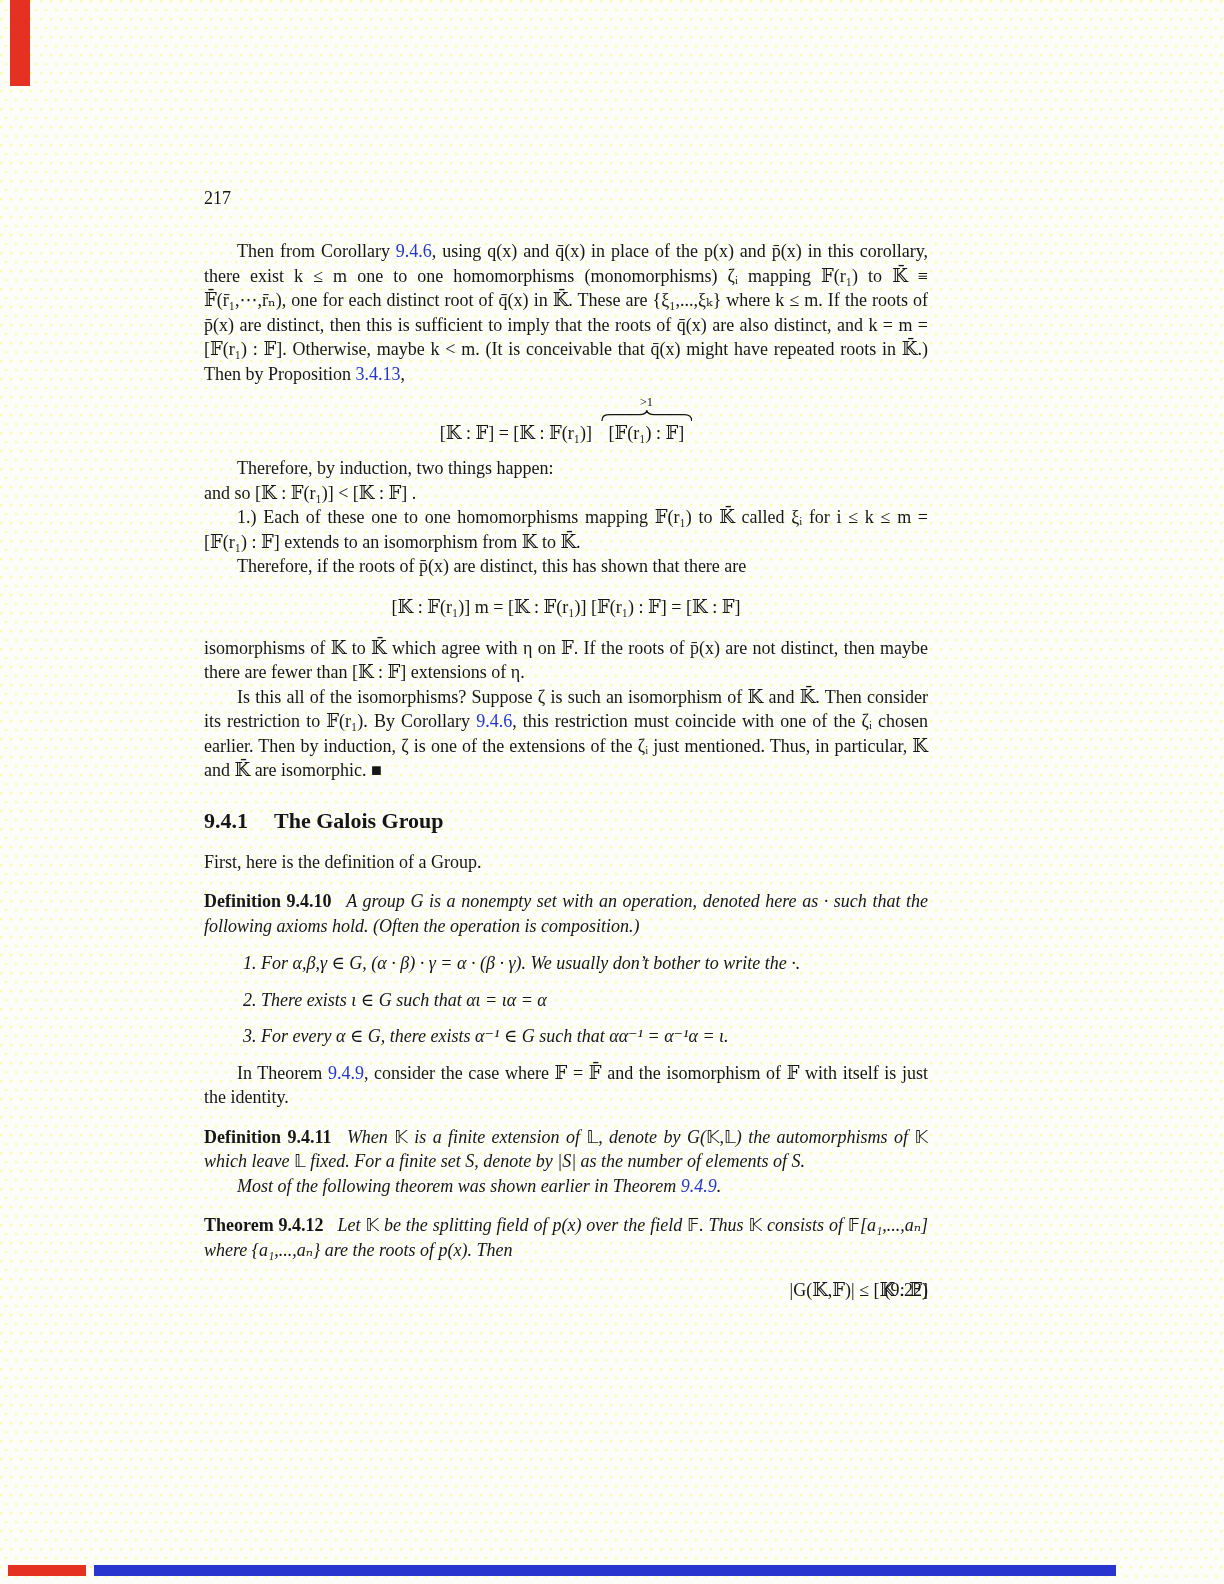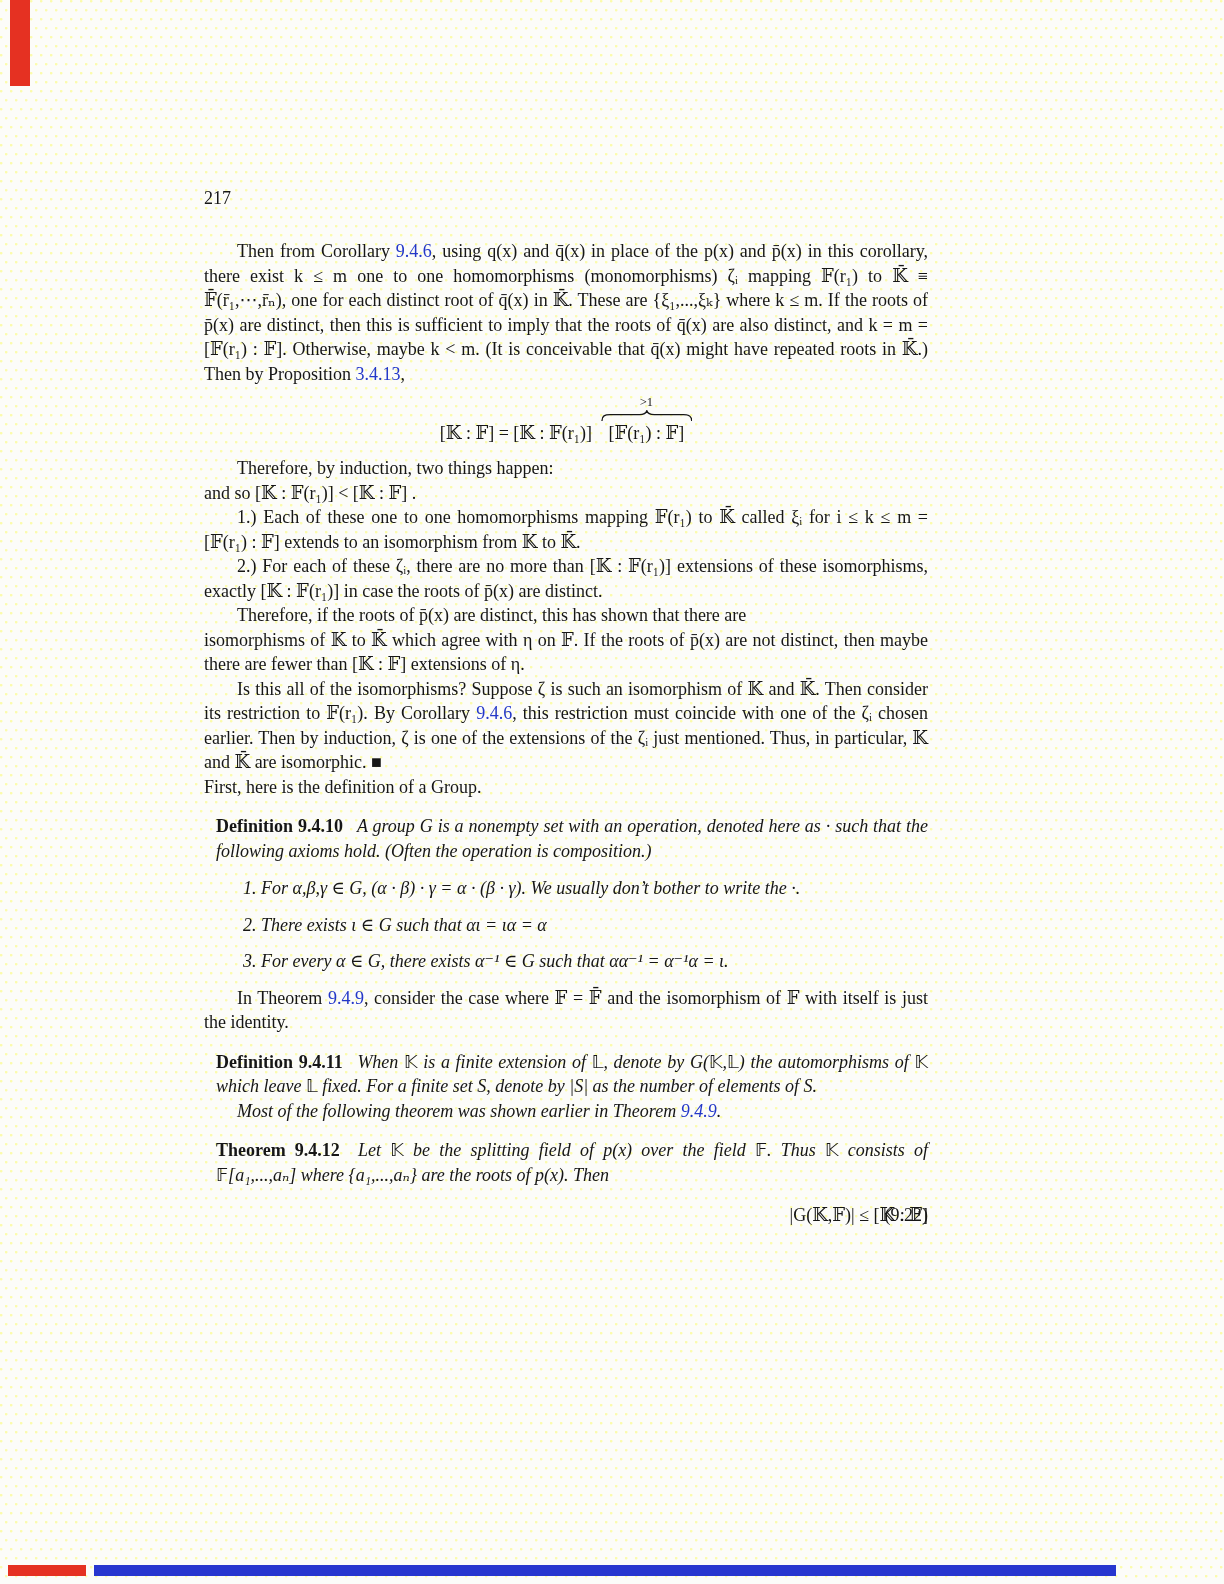--- a/index.html
+++ b/index.html
@@ -43,21 +43,21 @@
   .obgroup{display:inline-flex;flex-direction:column;align-items:center;margin-left:4px;}
   .oblabel{font-size:12.5px;line-height:13px;margin-bottom:1px;}
   .obrace{width:100%;height:11px;display:block;}
   .eq-lhs{white-space:pre;}
   .equation.tagged{position:relative;}
   .eqtag{position:absolute;right:0;bottom:0;}
   h2.subsection{
     margin:24px 0 16px 0;font-size:22px;line-height:27px;font-weight:bold;
   }
   h2.subsection .secnum{margin-right:26px;}
-  p.defpara{margin-top:15px;margin-left:12px;}
+  p.defpara{margin-top:15px;}
   p.defpara b{margin-right:9px;}
   .it,.defpara .dbody{font-style:italic;}
   .axioms{margin:13px 0 2px 0;font-size:18px;line-height:24.5px;}
   .axiom{
     font-style:italic;text-align:justify;
     padding-left:61px;text-indent:-22px;margin:12px 0;
   }
   .gap-top-6{margin-top:6px;}
   .gap-top-14{margin-top:14px;font-style:italic;}
   .gap-top-16{margin-top:16px;justify-content:flex-end;}
@@ -86,27 +86,32 @@
         <svg class="obrace" viewBox="0 0 100 12" preserveAspectRatio="none" aria-hidden="true">
           <path d="M 1 12 C 1 6.5, 4 5, 10 5 L 42 5 C 47 5, 49 4, 50 0.8 C 51 4, 53 5, 58 5 L 90 5 C 96 5, 99 6.5, 99 12" fill="none" stroke="#161616" stroke-width="1.3" vector-effect="non-scaling-stroke"></path>
         </svg>
         <span>[𝔽(r₁) : 𝔽]</span>
       </span>
     </div>
 
     <p class="body indent"><span>Therefore, by induction, two things happen:</span></p>
     <p class="body"><span>and so [𝕂 : 𝔽(r₁)] &lt; [𝕂 : 𝔽] .</span></p>
     <p class="body indent"><span>1.)  Each of these one to one homomorphisms mapping 𝔽(r₁) to 𝕂̄ called ξᵢ for i ≤ k ≤ m = [𝔽(r₁) : 𝔽] extends to an isomorphism from 𝕂 to 𝕂̄.</span></p>
-    <p class="body indent"><span>2.) For each of these ζᵢ, there are no more than [𝕂 : 𝔽(r₁)] extensions of these isomorphisms, exactly [𝕂 : 𝔽(r₁)] in case the roots of p̄(x) are distinct.</span></p>
     <p class="body indent"><span>Therefore, if the roots of p̄(x) are distinct, this has shown that there are</span></p>
 
+    <div class="equation">
+      <span>[𝕂 : 𝔽(r₁)] m = [𝕂 : 𝔽(r₁)] [𝔽(r₁) : 𝔽] = [𝕂 : 𝔽]</span>
+    </div>
 
     <p class="body"><span>isomorphisms of 𝕂 to 𝕂̄ which agree with η on 𝔽. If the roots of p̄(x) are not distinct, then maybe there are fewer than [𝕂 : 𝔽] extensions of η.</span></p>
     <p class="body indent"><span>Is this all of the isomorphisms? Suppose ζ is such an isomorphism of 𝕂 and 𝕂̄. Then consider its restriction to 𝔽(r₁). By Corollary </span><span class="lnk">9.4.6</span><span>, this restriction must coincide with one of the ζᵢ chosen earlier. Then by induction, ζ is one of the extensions of the ζᵢ just mentioned. Thus, in particular, 𝕂 and 𝕂̄ are isomorphic. ■</span></p>
 
+    <h2 class="subsection">
+      <span class="secnum">9.4.1</span><span>The Galois Group</span>
+    </h2>
 
     <p class="body"><span>First, here is the definition of a Group.</span></p>
 
     <p class="body defpara">
       <b>Definition 9.4.10</b>
       <span class="dbody">A group G is a nonempty set with an operation, denoted here as · such that the following axioms hold. (Often the operation is composition.)</span>
     </p>
 
     <div class="axioms">
         <div class="axiom">1.  For α,β,γ ∈ G, (α · β) · γ = α · (β · γ). We usually don’t bother to write the ·.</div>

